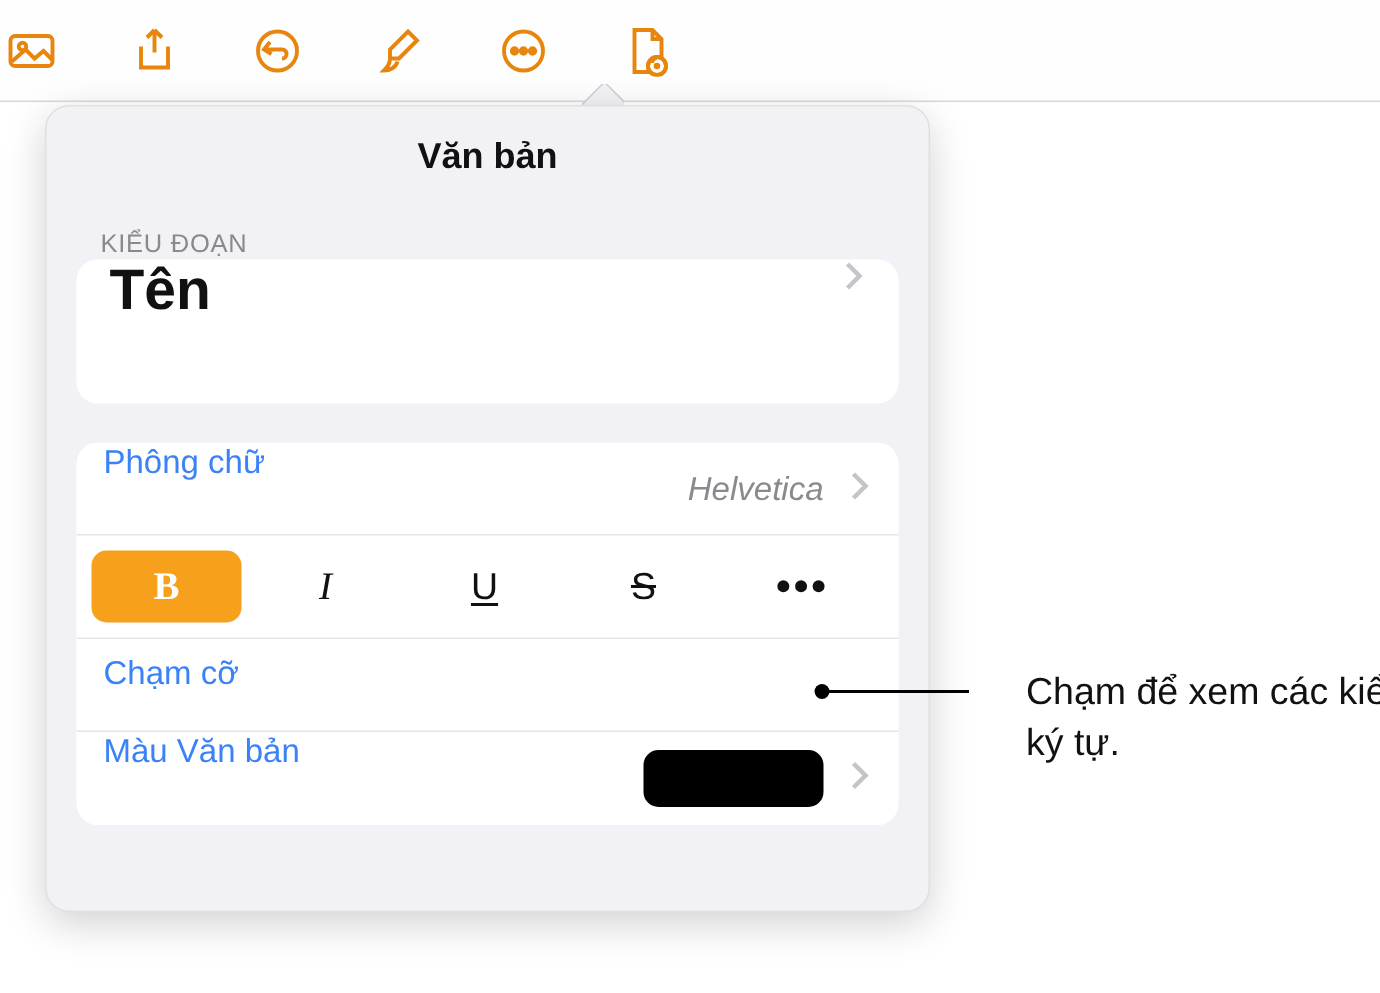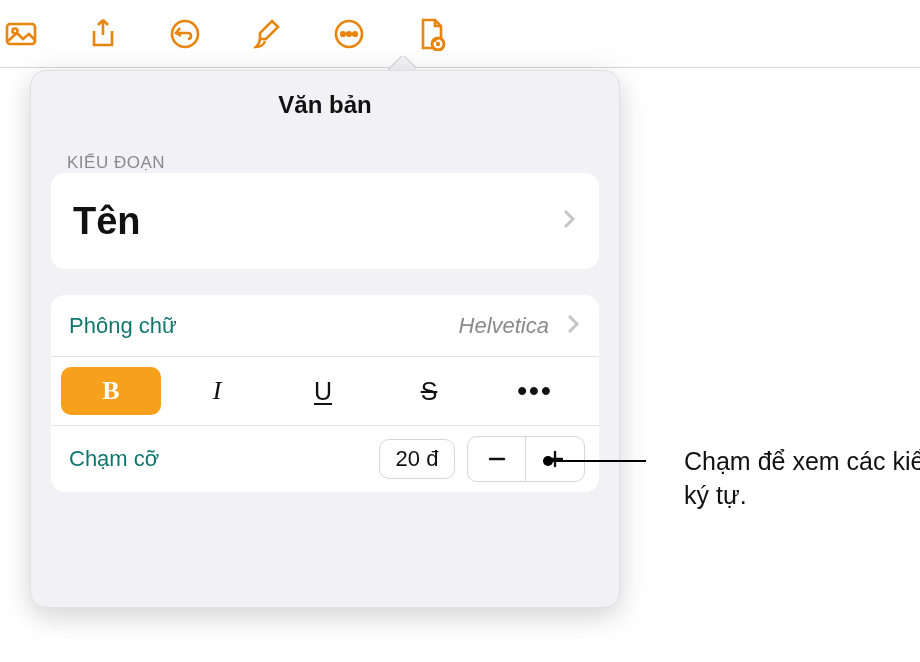--- a/index.html
+++ b/index.html
@@ -88,21 +88,20 @@
       margin-bottom: 0;
     }
     .card {
       margin: 0 20px 26px 20px;
       background: #fff;
       border-radius: 14px;
       overflow: hidden;
     }
     .row {
       display: flex;
-      align-items: center;
       justify-content: space-between;
       min-height: 62px;
       padding: 0 18px;
       border-bottom: 1px solid #e4e4e8;
     }
     .row:last-child { border-bottom: none; }
     .paragraph-style-row {
       height: 96px;
       padding: 0 22px;
     }
@@ -117,21 +116,21 @@
     }
     .chevron svg {
       width: 16px;
       height: 22px;
       stroke: #c5c5c9;
       fill: none;
       stroke-width: 3;
     }
     .row-label {
       font-size: 22px;
-      color: #0f766e;
+      color: #3b82f6;
     }
     .row-value {
       font-size: 22px;
       color: #8a8a8e;
       font-style: italic;
     }
     .row-right {
       display: flex;
       align-items: center;
       gap: 16px;
@@ -328,35 +327,31 @@
       <div class="style-btn">
         <span class="strike-letter">S</span>
       </div>
       <div class="style-btn">
         <span class="more-dots">•••</span>
       </div>
     </div>
 
     <div class="row size-row">
       <div class="row-label">Chạm cỡ</div>
-      <div class="row-right" style="gap:12px;">
-        <div class="size-value-box">20 đ</div>
-        <div class="stepper">
-          <div class="stepper-btn">
-            <svg width="20" height="20" viewBox="0 0 20 20">
-                <path d="M3 10 L17 10" stroke="#111" stroke-width="2.4" stroke-linecap="round"></path>
-              </svg>
-          </div>
-          <div class="stepper-btn">
-            <svg width="20" height="20" viewBox="0 0 20 20">
-                <path d="M3 10 L17 10 M10 3 L10 17" stroke="#111" stroke-width="2.4" stroke-linecap="round"></path>
-              </svg>
-          </div>
+    </div>
+
+    <div class="row">
+      <div class="row-label">Màu Văn bản</div>
+      <div class="row-right">
+        <div class="color-swatch" style="background:#000000;width:120px;height:38px;border-radius:10px;"></div>
+        <div class="chevron">
+          <svg viewBox="0 0 16 22">
+              <path d="M4 3 L12 11 L4 19"></path>
+            </svg>
         </div>
       </div>
     </div>
-
 
   </div>
 </div>
 
 <div class="callout-line"></div>
 <div class="callout">Chạm để xem các kiểu ký tự.</div>
 
 </body></html>

